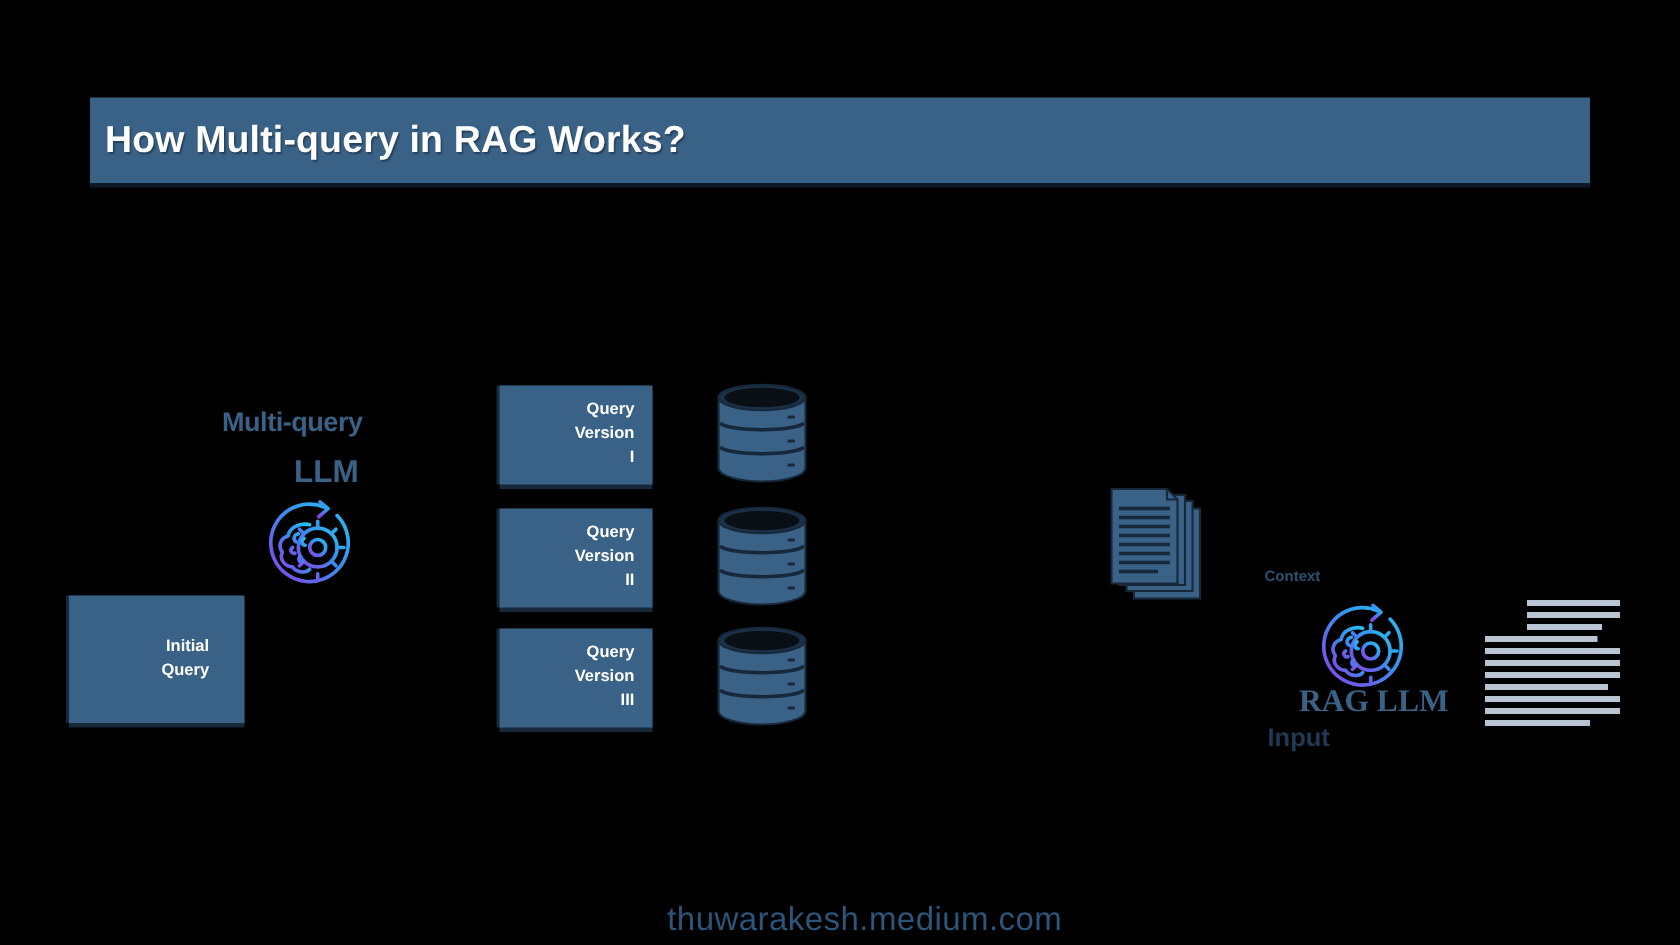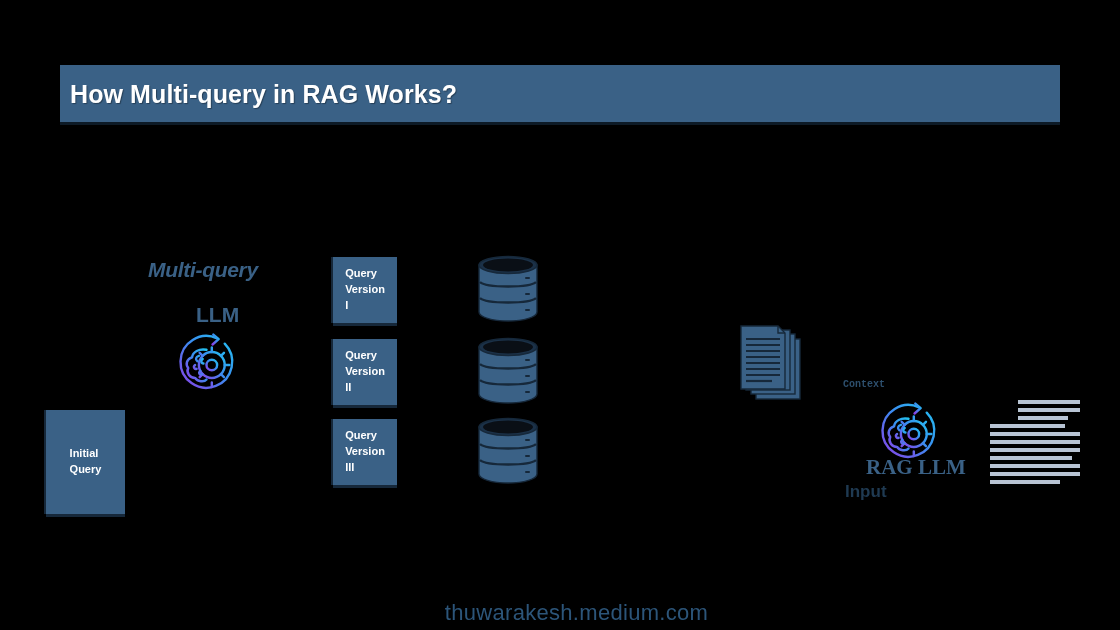--- a/index.html
+++ b/index.html
@@ -43,67 +43,66 @@
   }
 
   
   .blue-box {
     position: absolute;
     background: #3a6186;
     box-shadow: -2px 0 0 0 #16283a, 0 3px 0 0 #16283a;
     display: flex;
     align-items: center;
     justify-content: center;
-    text-align: left;
+    text-align: right;
     color: #ffffff;
     font-size: 11px;
     font-weight: bold;
     line-height: 1.45;
+    padding-left: 38px;
   }
   #initial-query-box {
     left: 46px;
-    top: 410px;
+    top: 397px;
     width: 79px;
-    height: 104px;
+    height: 85px;
   }
   #qv1-box { left: 333px; top: 257px; width: 64px; height: 66px; }
   #qv2-box { left: 333px; top: 339px; width: 64px; height: 66px; }
   #qv3-box { left: 333px; top: 419px; width: 64px; height: 66px; }
 
   
   .label {
     position: absolute;
     color: #3a6186;
     font-weight: bold;
     white-space: nowrap;
   }
   #multiquery-label {
     left: 148px;
-    top: 258px;
-    font-size: 21px;
+    top: 271px;
+    font-size: 18px;
     letter-spacing: -0.3px;
-    font-style: italic;
   }
   #llm-label {
     left: 196px;
     top: 303px;
     font-size: 21px;
   }
   #ragllm-label {
     left: 866px;
     top: 455px;
     font-size: 21px;
     font-family: Liberation Serif, serif;
   }
   #context-label {
     left: 843px;
     top: 379px;
     font-size: 10px;
     color: #2d4f6d;
-    font-family: Liberation Mono, monospace;
   }
   #input-label {
     left: 845px;
     top: 482px;
     font-size: 17px;
     color: #1f3a52;
   }
 
   
   .brain-icon { position: absolute; }

